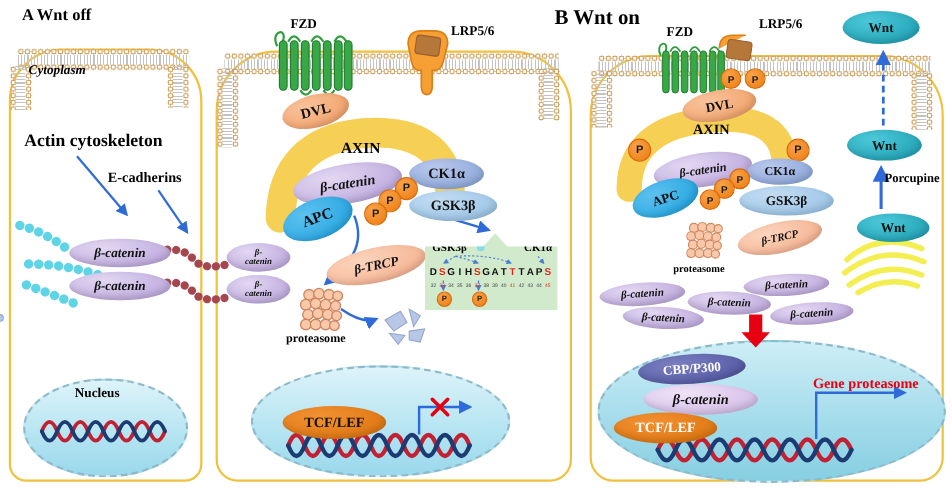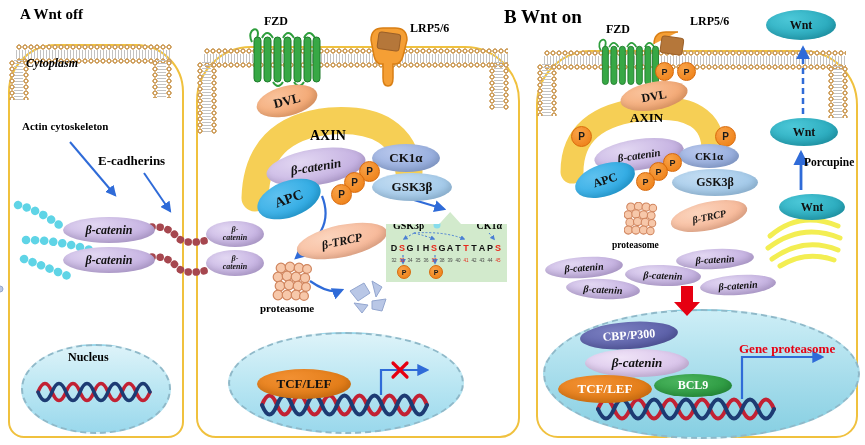--- a/index.html
+++ b/index.html
@@ -195,21 +195,21 @@
       <path d="M780,266 Q806,250 834,260"></path>
     </g>
   </svg>
 
   <div class="toplayer">
 
     <div class="lbl" style="left:20px;top:6px;font-size:15px;">A  Wnt off</div>
     <div class="lbl" style="left:504px;top:6px;font-size:19px;">B  Wnt on</div>
 
     <div class="lbl" style="left:26px;top:56px;font-size:12px;font-style:italic;">Cytoplasm</div>
-    <div class="lbl" style="left:22px;top:120px;font-size:11px;">Actin cytoskeleton</div>
+    <div class="lbl" style="left:22px;top:120px;font-size:16px;">Actin cytoskeleton</div>
     <div class="lbl" style="left:98px;top:153px;font-size:13px;">E-cadherins</div>
 
     <div class="ov it" style="left:63px;top:217px;width:92px;height:26px;font-size:12px;background:radial-gradient(ellipse at 35% 30%,#e2d7f2,#b59dd8);">
       <span>β-catenin</span>
       </div>
     <div class="ov it" style="left:63px;top:247px;width:92px;height:26px;font-size:12px;background:radial-gradient(ellipse at 35% 30%,#e2d7f2,#b59dd8);">
       <span>β-catenin</span>
       </div>
 
     <div class="ov it" style="left:206px;top:221px;width:58px;height:26px;font-size:8px;flex-direction:column;line-height:1.05;background:radial-gradient(ellipse at 35% 30%,#e2d7f2,#b59dd8);">
@@ -361,23 +361,20 @@
 
     <div class="ov" style="left:580px;top:322px;width:98px;height:27px;font-size:12px;color:#fff;transform:rotate(-4deg);background:radial-gradient(ellipse at 35% 30%,#7a7fc0,#4c509c);">
       <span>CBP/P300</span>
       </div>
     <div class="ov it" style="left:585px;top:349px;width:104px;height:28px;font-size:13px;background:radial-gradient(ellipse at 35% 30%,#efe3f7,#cdb3e3);">
       <span>β-catenin</span>
       </div>
     <div class="ov" style="left:558px;top:375px;width:94px;height:28px;font-size:13px;color:#fff;background:radial-gradient(ellipse at 35% 30%,#f29032,#da720a);">
       <span>TCF/LEF</span>
       </div>
-    <div class="ov" style="left:654px;top:374px;width:78px;height:23px;font-size:12px;color:#fff;background:radial-gradient(ellipse at 35% 30%,#4bb45e,#1f8f35);">
-      <span>BCL9</span>
-      </div>
     <div class="lbl" style="left:739px;top:341px;font-size:13px;color:#e60012;">Gene proteasome</div>
 
     <div class="ov" style="left:766px;top:10px;width:70px;height:30px;font-size:12px;background:radial-gradient(ellipse at 35% 30%,#4cc8d8,#189aae);">
       <span>Wnt</span>
       </div>
     <div class="ov" style="left:770px;top:118px;width:68px;height:28px;font-size:12px;background:radial-gradient(ellipse at 35% 30%,#4cc8d8,#189aae);">
       <span>Wnt</span>
       </div>
     <div class="ov" style="left:779px;top:194px;width:66px;height:26px;font-size:12px;background:radial-gradient(ellipse at 35% 30%,#4cc8d8,#189aae);">
       <span>Wnt</span>

